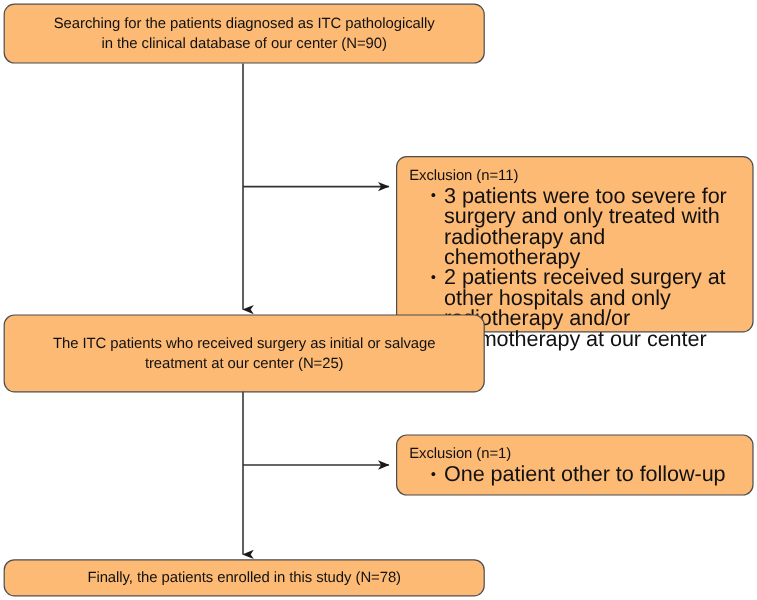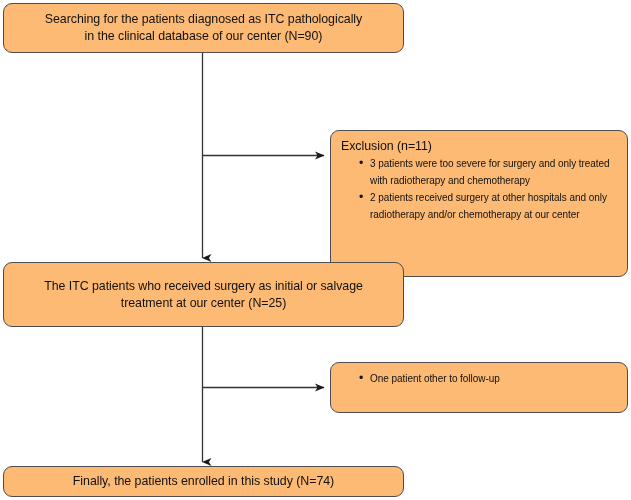--- a/index.html
+++ b/index.html
@@ -50,21 +50,21 @@
     line-height: 17px;
     letter-spacing: -0.05px;
   }
   .exclusion-list {
     margin: 0;
     padding: 0;
     list-style: none;
   }
   .exclusion-list li {
     position: relative;
-    font-size: 10px;
+    font-size: 18px;
     line-height: 17px;
     letter-spacing: -0.05px;
     padding-left: 29px;
     margin: 0;
   }
   .exclusion-list li::before {
     content: "\2022";
     position: absolute;
     left: 18px;
     top: 0;
@@ -125,24 +125,25 @@
   </div>
 
   <div class="node node-center" id="node-surgery">
     <div class="node-text">
       <span>The ITC patients who received surgery as initial or salvage</span><br>
       <span>treatment at our center (N=25)</span>
     </div>
   </div>
 
   <div class="node exclusion" id="node-excl-2">
+    <div class="exclusion-title">Exclusion (n=1)</div>
     <ul class="exclusion-list">
       <li>One patient other to follow-up</li>
     </ul>
   </div>
 
   <div class="node node-center" id="node-final">
     <div class="node-text">
-      <span>Finally, the patients enrolled in this study (N=74)</span>
+      <span>Finally, the patients enrolled in this study (N=78)</span>
     </div>
   </div>
 
 </div>
 
 </body></html>

